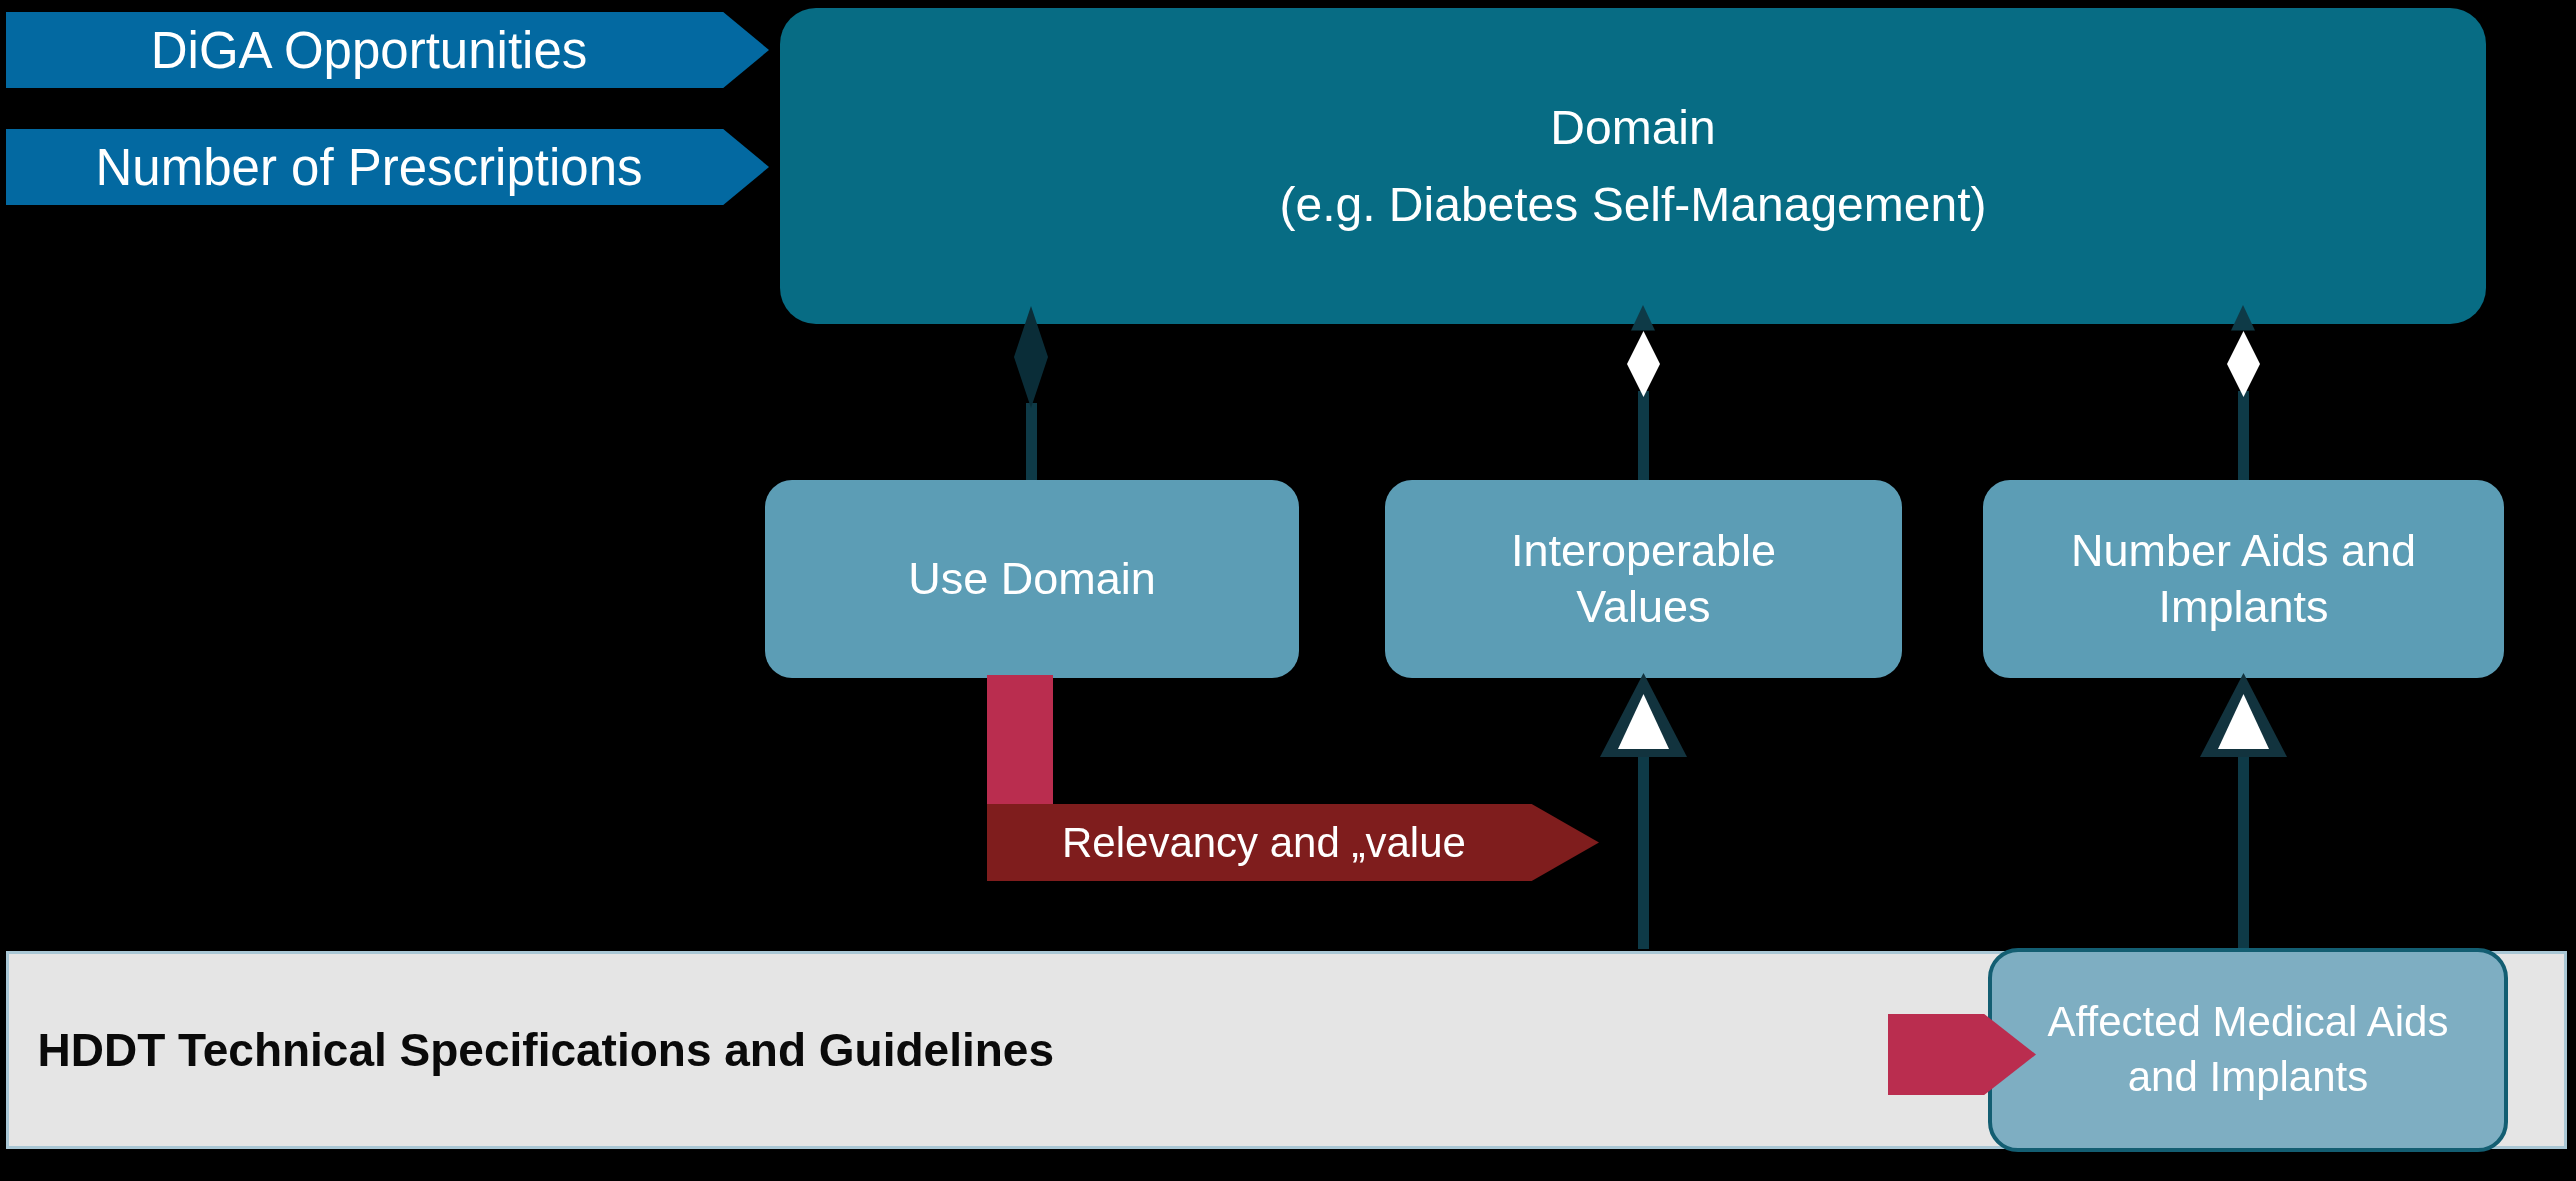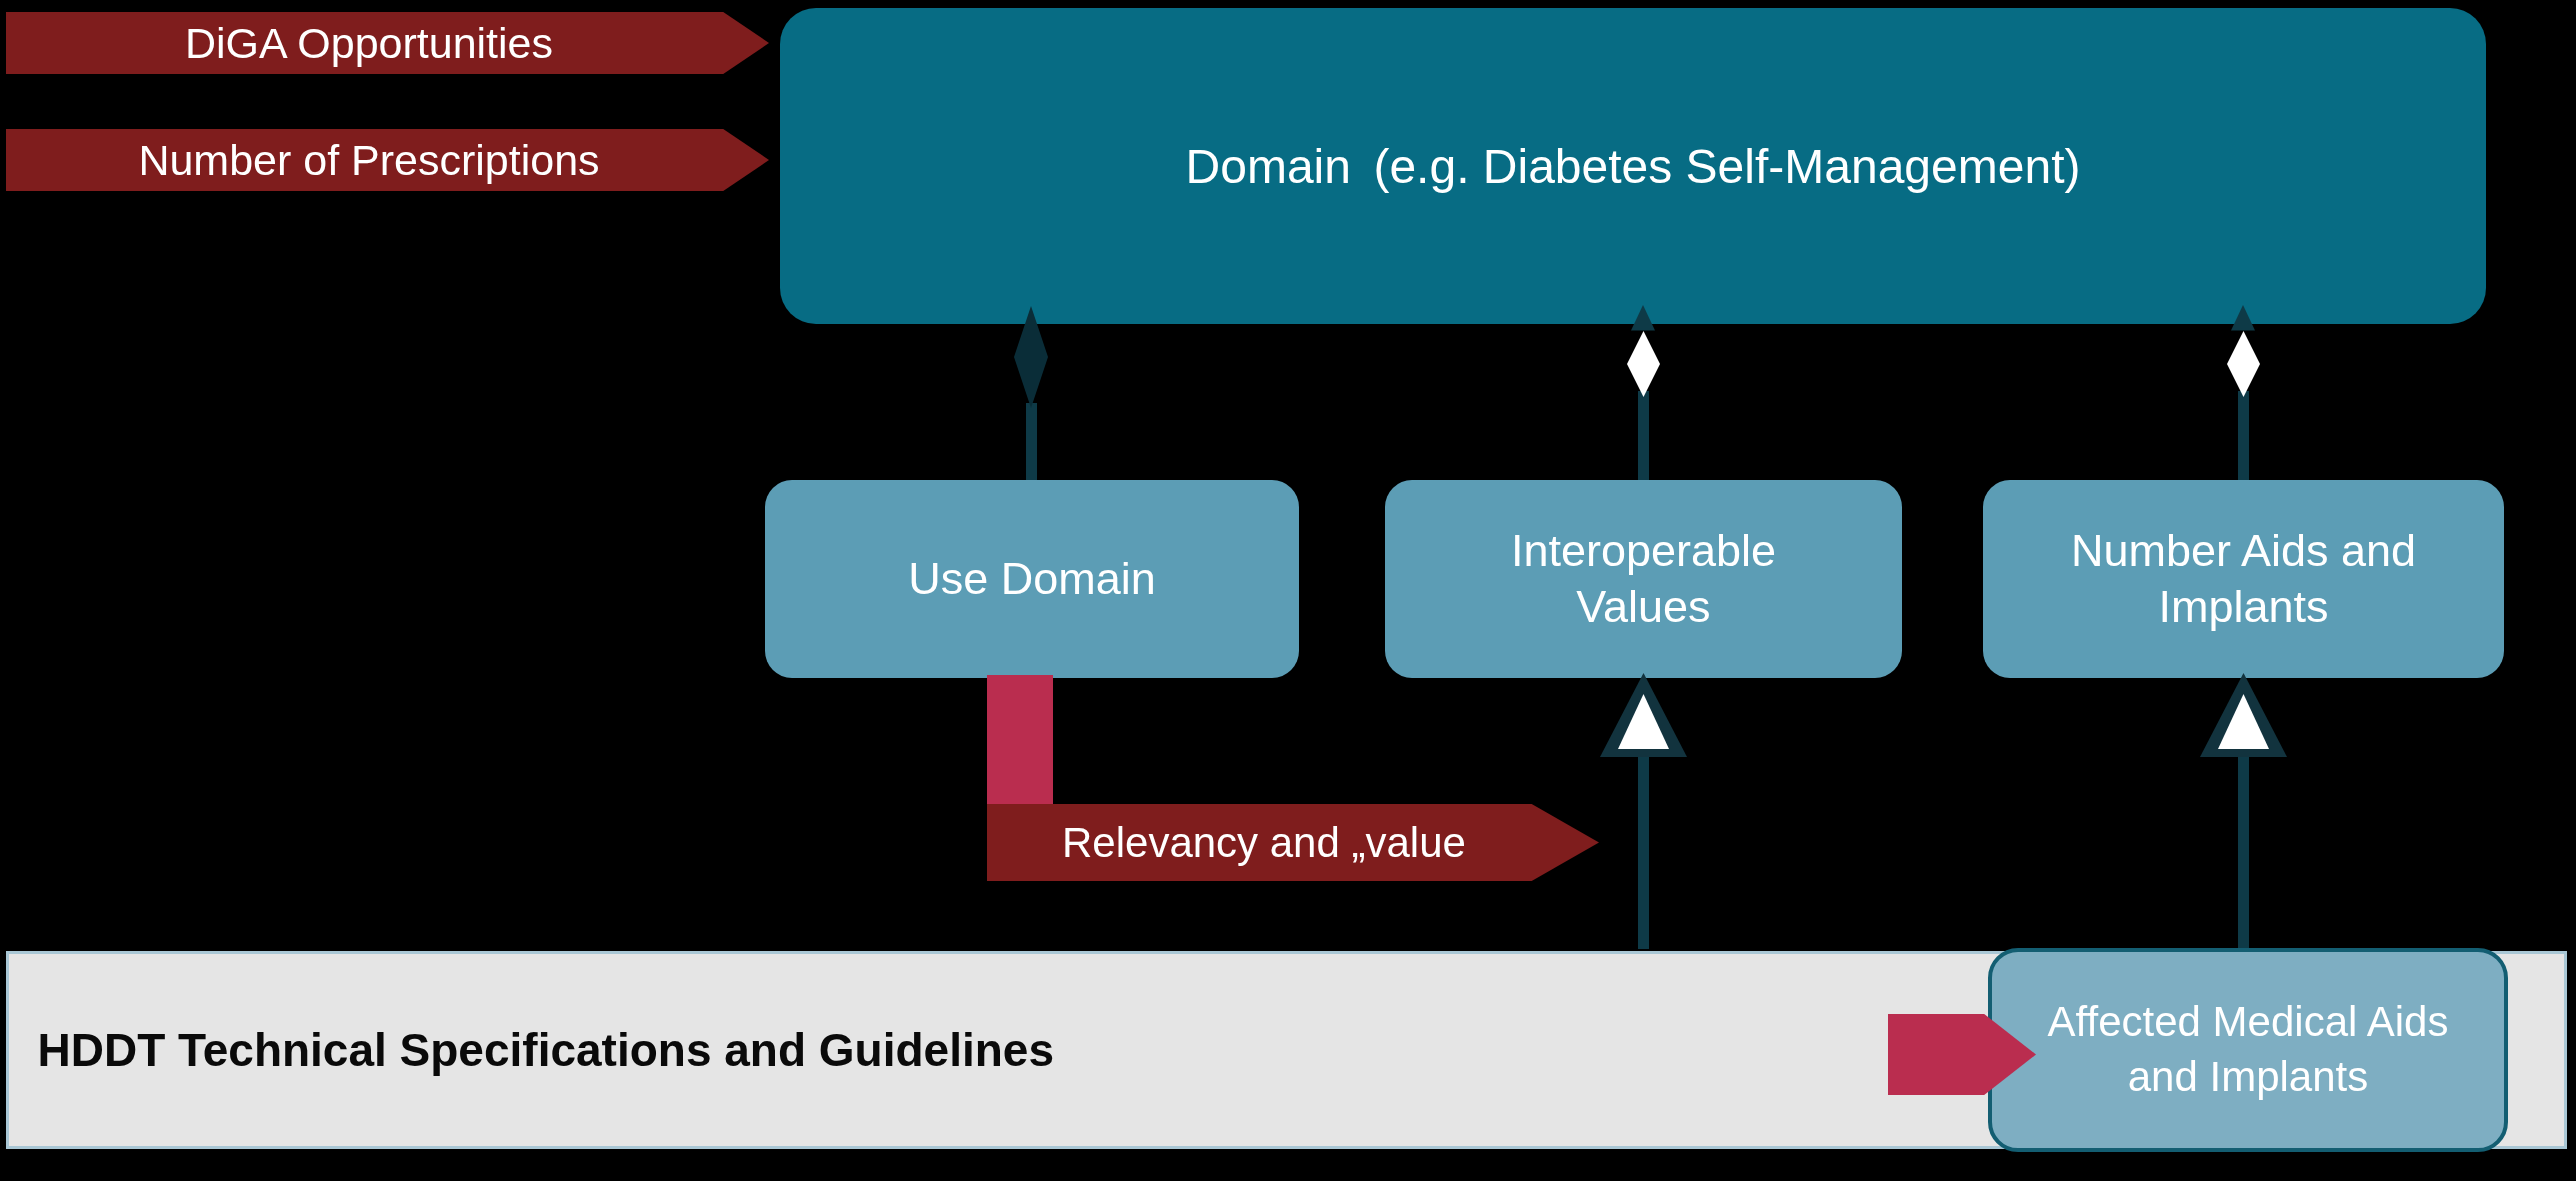--- a/index.html
+++ b/index.html
@@ -3,29 +3,29 @@
 <meta charset="utf-8">
 <style>
   html,body{margin:0;padding:0;background:#000;}
   .stage{
     position:relative;width:2576px;height:1182px;background:#000;overflow:hidden;
     font-family:"Liberation Sans", sans-serif;
   }
   .abs{position:absolute;}
   
   .banner{
-    left:6px;width:763px;height:62px;background:#7f1d1d;color:#fff;
+    left:6px;width:763px;height:76px;background:#0369a1;color:#fff;
     clip-path:polygon(0 0,94% 0,100% 50%,94% 100%,0 100%);
     display:flex;align-items:center;justify-content:center;
-    font-size:43px;padding-right:37px;box-sizing:border-box;
+    font-size:51px;padding-right:37px;box-sizing:border-box;
   }
   
   .domain{
     left:780px;top:8.2px;width:1706px;height:316px;background:#076c84;border-radius:36px;
-    color:#fff;display:flex;flex-direction:row;align-items:center;justify-content:center;
+    color:#fff;display:flex;flex-direction:column;align-items:center;justify-content:center;
     gap:22.5px;font-size:48px;text-align:center;
   }
   
   .midbox{
     top:480px;height:198px;background:#5c9db5;border-radius:27px;color:#fff;
     display:flex;align-items:center;justify-content:center;text-align:center;
     font-size:45px;line-height:1.25;
   }
   
   .band{

